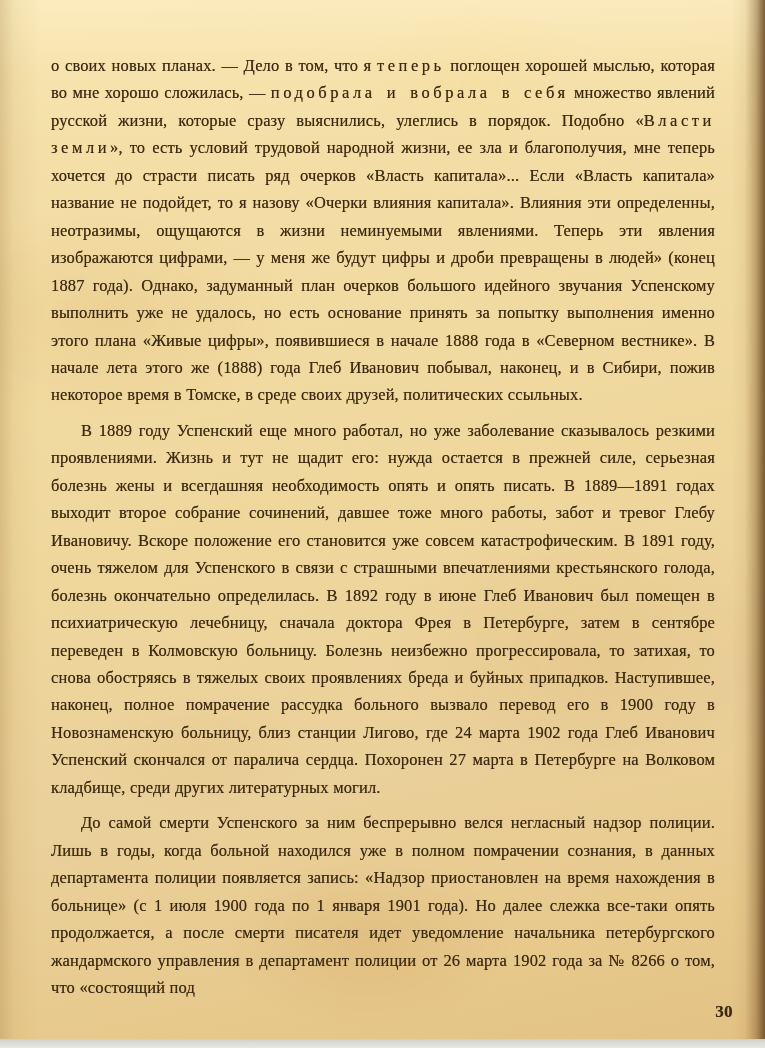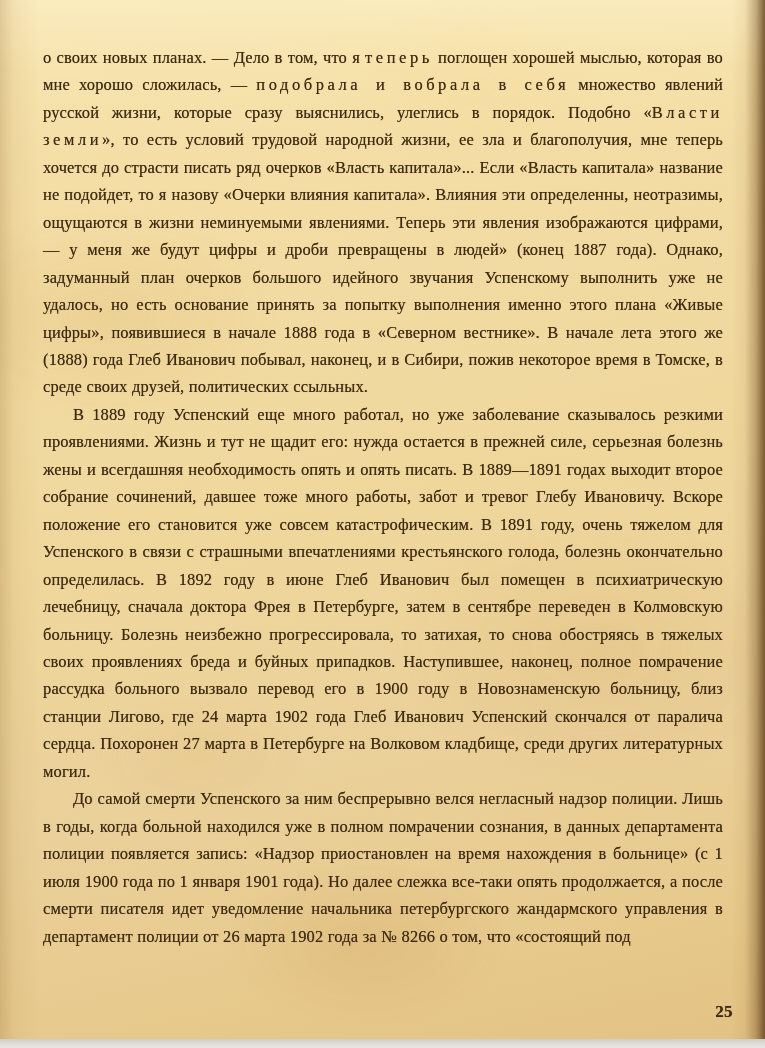--- a/index.html
+++ b/index.html
@@ -50,21 +50,21 @@
     z-index: 6;
   }
   .text-block {
     position: absolute;
     left: 43px;
     top: 44px;
     width: 680px;
     z-index: 3;
   }
   p.para {
-    margin: 0;
+    margin: 8px;
     text-align: justify;
     text-justify: inter-word;
     font-size: 16.4px;
     line-height: 27.45px;
     color: #3a2a14;
     letter-spacing: 0.18px;
     word-spacing: 0.2px;
     text-indent: 0;
     -webkit-font-smoothing: none;
   }
@@ -94,16 +94,16 @@
 <body>
 
 <div class="page">
 
   <div class="text-block">
       <p class="para" id="para-1"><span>о своих новых планах. — Дело в том, что я </span><span class="sp">теперь</span><span> поглощен хорошей мыслью, которая во мне хорошо сложилась, — </span><span class="sp">подобрала и вобрала в себя</span><span> множество явлений русской жизни, которые сразу выяснились, улеглись в порядок. Подобно «</span><span class="sp">Власти земли</span><span>», то есть условий трудовой народной жизни, ее зла и благополучия, мне теперь хочется до страсти писать ряд очерков «Власть капитала»... Если «Власть капитала» название не подойдет, то я назову «Очерки влияния капитала». Влияния эти определенны, неотразимы, ощущаются в жизни неминуемыми явлениями. Теперь эти явления изображаются цифрами, — у меня же будут цифры и дроби превращены в людей» (конец 1887 года). Однако, задуманный план очерков большого идейного звучания Успенскому выполнить уже не удалось, но есть основание принять за попытку выполнения именно этого плана «Живые цифры», появившиеся в начале 1888 года в «Северном вестнике». В начале лета этого же (1888) года Глеб Иванович побывал, наконец, и в Сибири, пожив некоторое время в Томске, в среде своих друзей, политических ссыльных.</span></p>
       <p class="para indent" id="para-2"><span>В 1889 году Успенский еще много работал, но уже заболевание сказывалось резкими проявлениями. Жизнь и тут не щадит его: нужда остается в прежней силе, серьезная болезнь жены и всегдашняя необходимость опять и опять писать. В 1889—1891 годах выходит второе собрание сочинений, давшее тоже много работы, забот и тревог Глебу Ивановичу. Вскоре положение его становится уже совсем катастрофическим. В 1891 году, очень тяжелом для Успенского в связи с страшными впечатлениями крестьянского голода, болезнь окончательно определилась. В 1892 году в июне Глеб Иванович был помещен в психиатрическую лечебницу, сначала доктора Фрея в Петербурге, затем в сентябре переведен в Колмовскую больницу. Болезнь неизбежно прогрессировала, то затихая, то снова обостряясь в тяжелых своих проявлениях бреда и буйных припадков. Наступившее, наконец, полное помрачение рассудка больного вызвало перевод его в 1900 году в Новознаменскую больницу, близ станции Лигово, где 24 марта 1902 года Глеб Иванович Успенский скончался от паралича сердца. Похоронен 27 марта в Петербурге на Волковом кладбище, среди других литературных могил.</span></p>
       <p class="para indent" id="para-3"><span>До самой смерти Успенского за ним беспрерывно велся негласный надзор полиции. Лишь в годы, когда больной находился уже в полном помрачении сознания, в данных департамента полиции появляется запись: «Надзор приостановлен на время нахождения в больнице» (с 1 июля 1900 года по 1 января 1901 года). Но далее слежка все-таки опять продолжается, а после смерти писателя идет уведомление начальника петербургского жандармского управления в департамент полиции от 26 марта 1902 года за № 8266 о том, что «состоящий под</span></p>
     </div>
 
-  <div class="pageno">25</div>
+  <div class="pageno">30</div>
 
   <div class="bottom-strip"></div>
 </div>
 
 </body></html>

